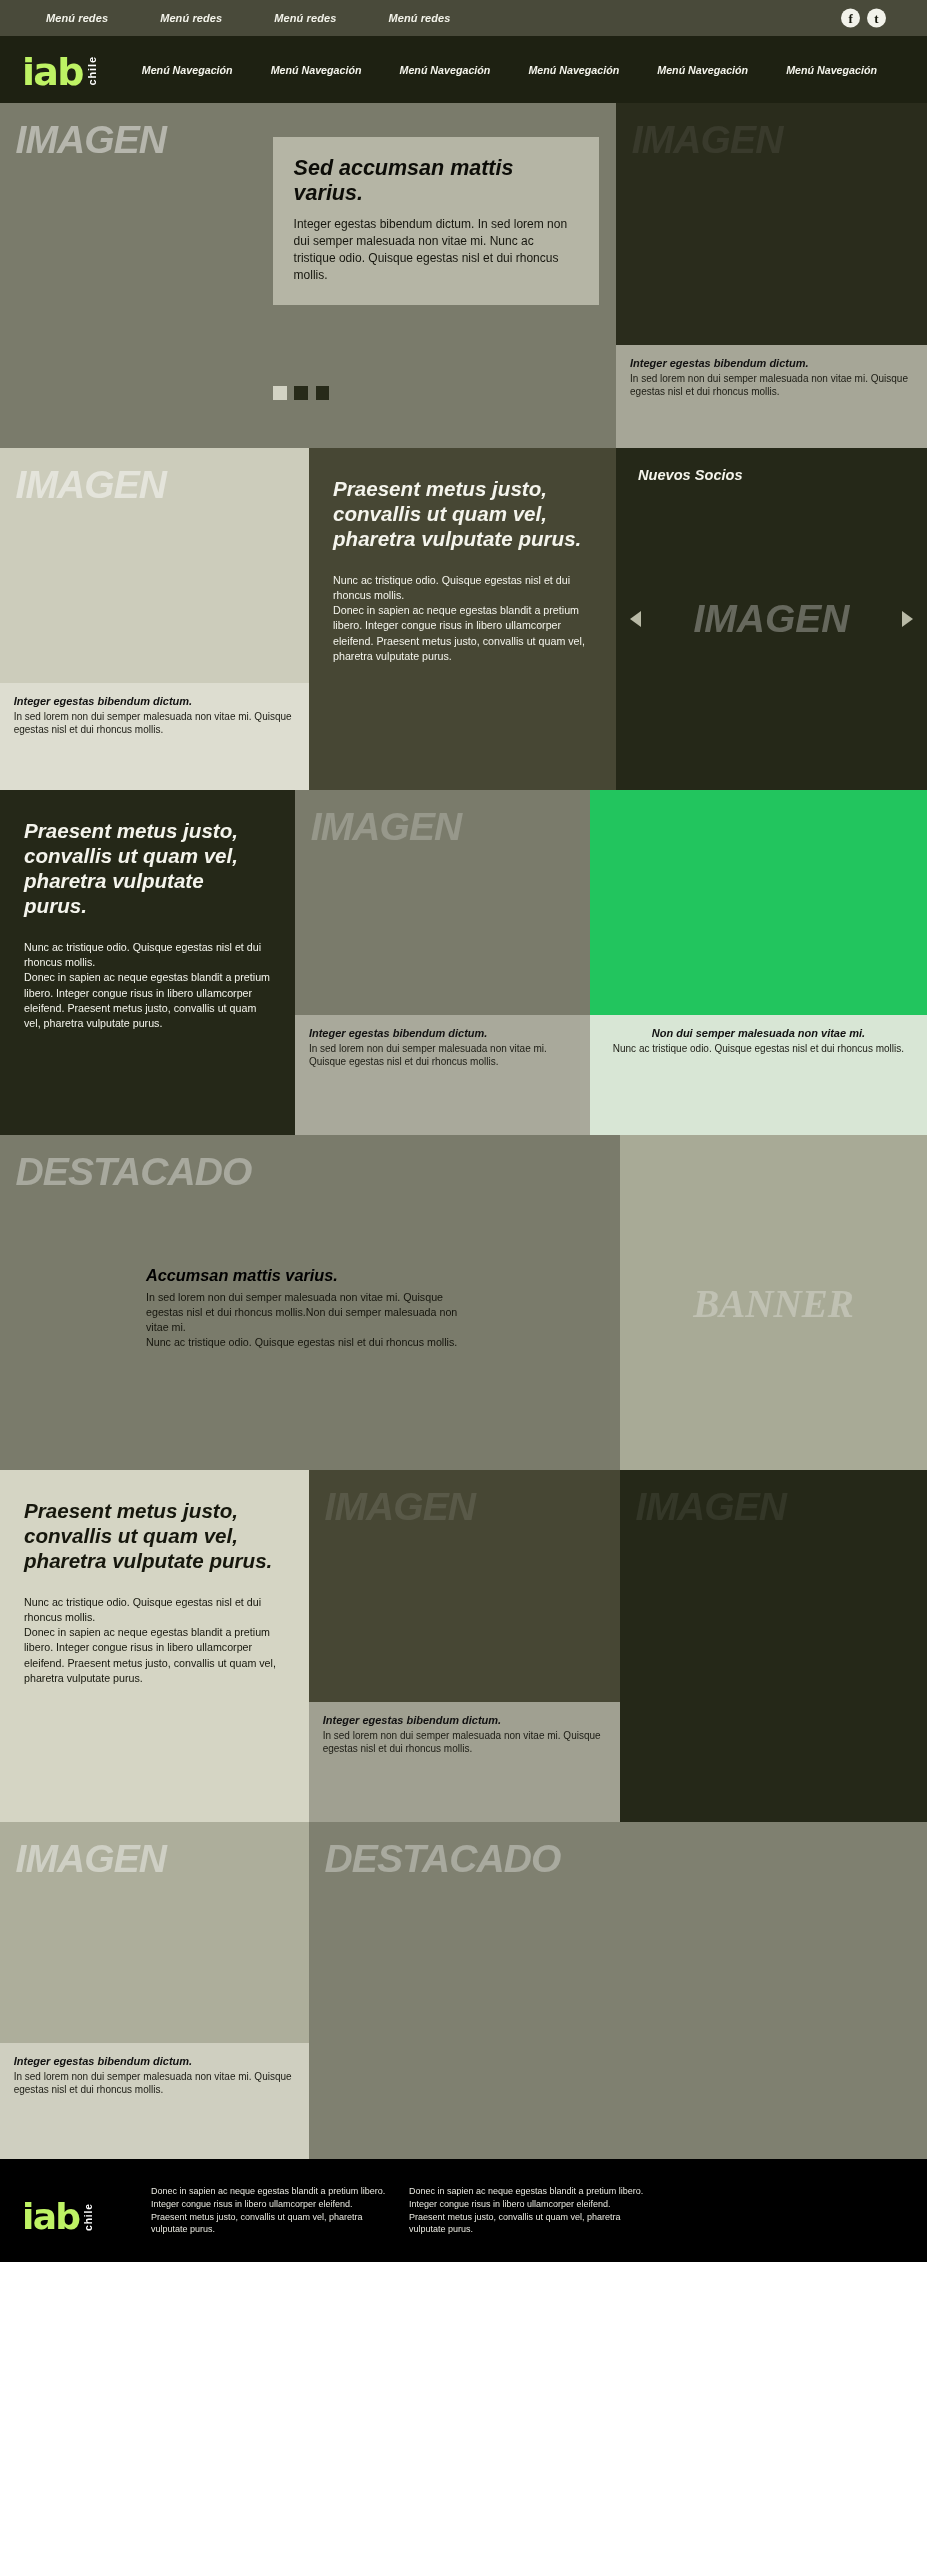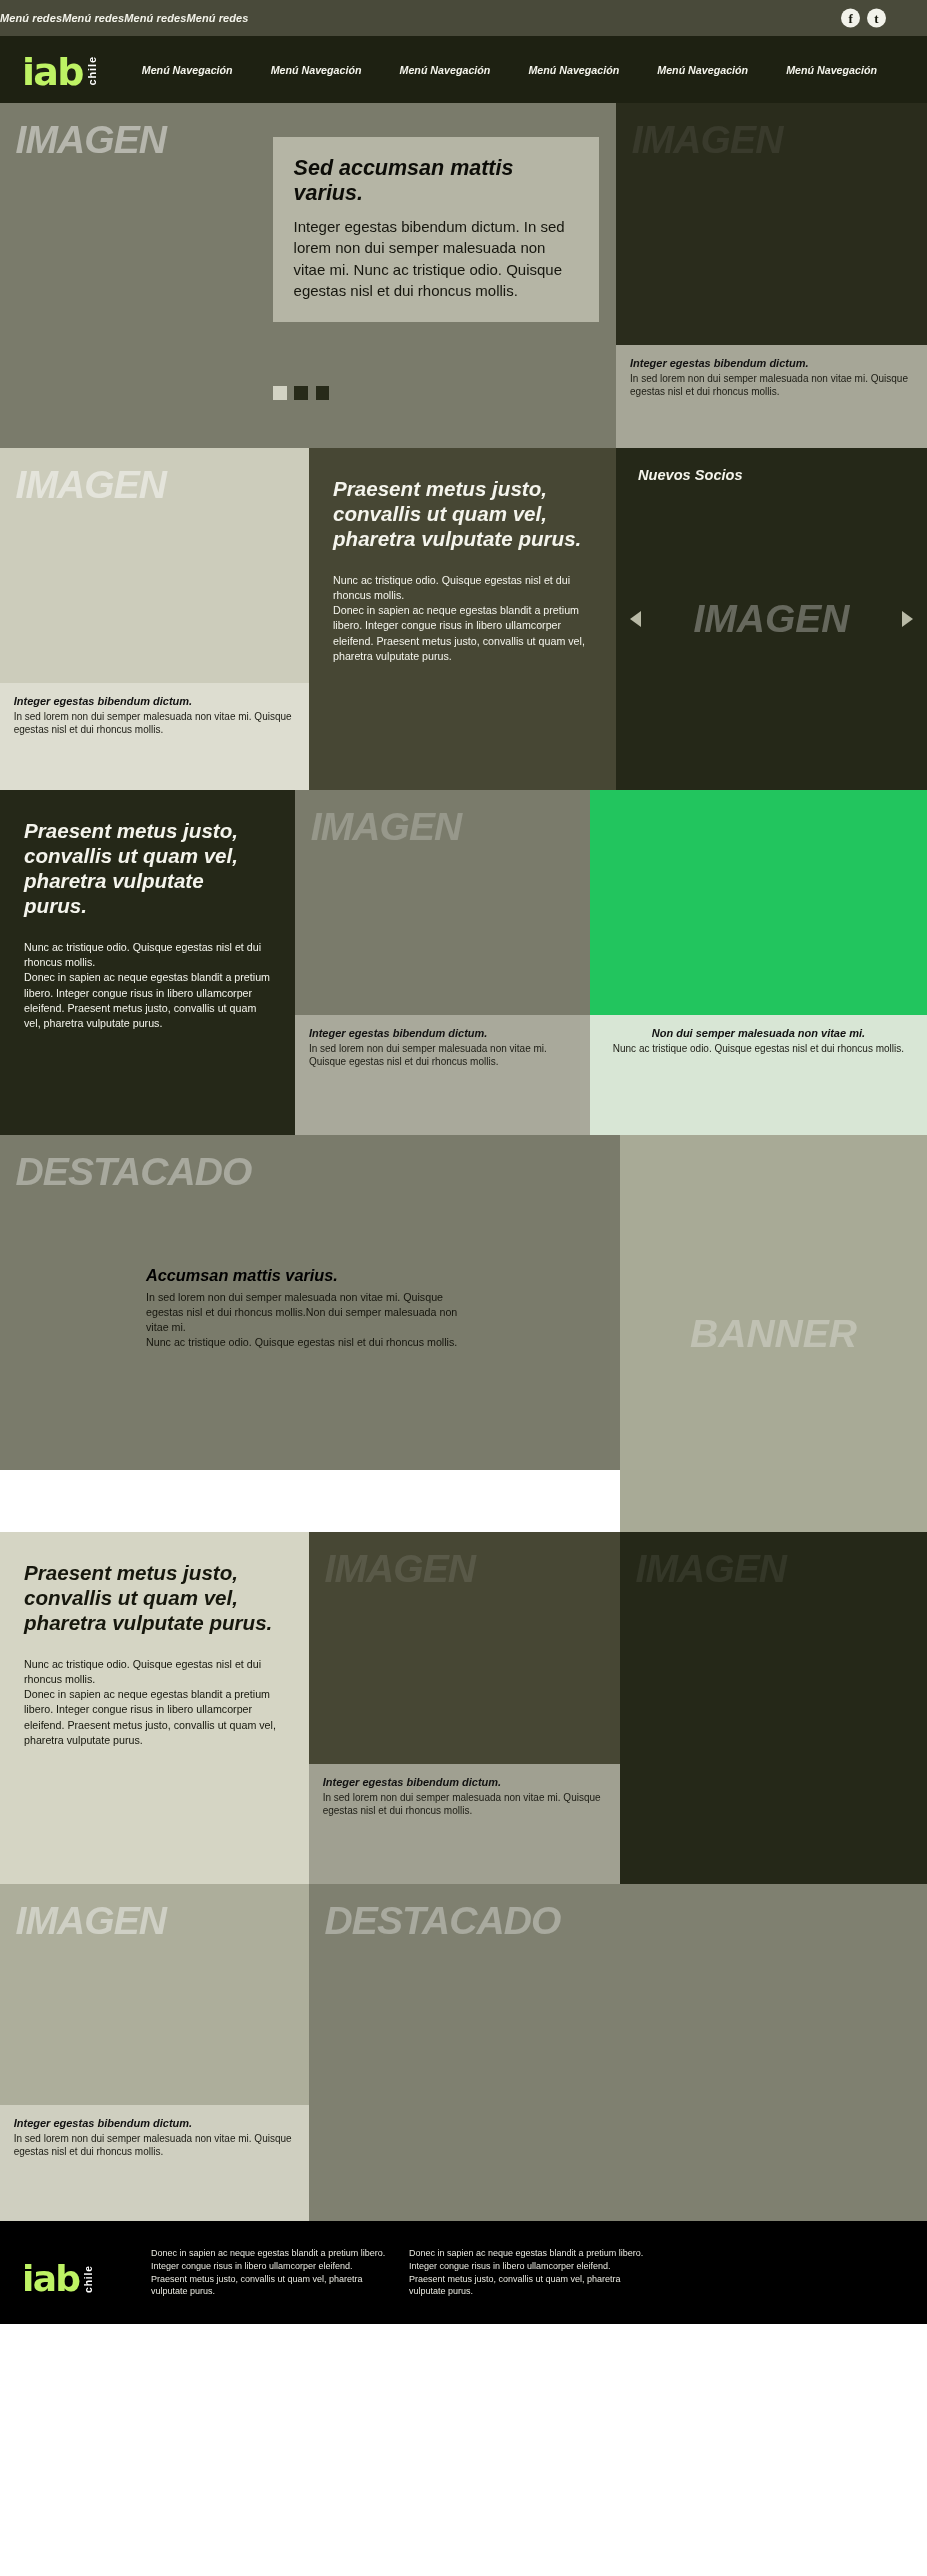--- a/index.html
+++ b/index.html
@@ -27,21 +27,21 @@
     --black:           #000000;
   }
 
   .page { width:927px; position:relative; }
 
   
   .topbar{
     height:36px; background:var(--olive-topbar);
     display:flex; align-items:center; position:relative;
   }
-  .topbar-links{ display:flex; align-items:center; }
+  .topbar-links{ display:flex; align-items:center; padding-left:46px; gap:52px; }
   .topbar-link{
     color:#f3f3ea; font-size:11px; font-weight:bold; font-style:italic;
     letter-spacing:0.1px; cursor:pointer; white-space:nowrap;
   }
   .social{ position:absolute; right:41px; top:50%; transform:translateY(-50%);
     display:flex; gap:6.9px; align-items:center; }
   .social-icon{
     width:19px; height:19px; border-radius:50%; background:#f2f2ea;
     color:#15170c; font-weight:bold; font-size:13px;
     display:flex; align-items:center; justify-content:center;
@@ -100,21 +100,21 @@
 
   
   .hero-card{
     position:absolute; left:273px; top:210px; width:326px;
     background:rgba(194,194,178,0.82); padding:19px 20.6px 20.6px 20.6px;
   }
   .hero-card h2{
     font-size:21.5px; font-weight:bold; font-style:italic; line-height:1.14;
     color:#0d0d08; margin-bottom:11px;
   }
-  .hero-card p{ font-size:15px; line-height:1.42; color:#16160e; }
+  .hero-card p{ font-size:12px; line-height:1.42; color:#16160e; }
   .dots{ position:absolute; left:273px; top:418px; display:flex; gap:7.7px; }
   .dot{ width:13.7px; height:13.7px; cursor:pointer; }
 
   
   .textpanel{ padding:27.5px 24px; }
   .textpanel h2{
     font-size:20.6px; font-weight:bold; font-style:italic; line-height:1.22;
     margin-bottom:22px;
   }
   .textpanel p{ font-size:10.7px; line-height:1.42; }
@@ -254,21 +254,21 @@
 
   <div class="row">
     <div class="tile" style="width:620px;height:335px;background:#7a7b6b;">
       <span class="ph-label ph-light" style="color:rgba(255,255,255,0.35);">DESTACADO</span>
       <div class="featured-txt">
         <h3>Accumsan mattis varius.</h3>
         <p style="white-space:pre-line;">In sed lorem non dui semper malesuada non vitae mi. Quisque egestas nisl et dui rhoncus mollis.Non dui semper malesuada non vitae mi.
 Nunc ac tristique odio. Quisque egestas nisl et dui rhoncus mollis.</p>
       </div>
     </div>
-    <div class="tile" style="width:307px;height:397px;background:#a8aa96;">
+    <div class="tile" style="width:307px;height:335px;background:#a8aa96;font-family:Liberation Serif, serif;">
       <span class="ph-banner" style="color:rgba(255,255,255,0.28);">BANNER</span>
     </div>
   </div>
 
   <div class="row">
     <div class="tile textpanel tp-dark" style="width:309px;height:352px;background:#d5d5c4;">
       <h2>Praesent metus justo, convallis ut quam vel, pharetra vulputate purus.</h2>
       <p style="white-space:pre-line;">Nunc ac tristique odio. Quisque egestas nisl et dui rhoncus mollis.
 Donec in sapien ac neque egestas blandit a pretium libero. Integer congue risus in libero ullamcorper eleifend. Praesent metus justo, convallis ut quam vel, pharetra vulputate purus.</p>
     </div>

